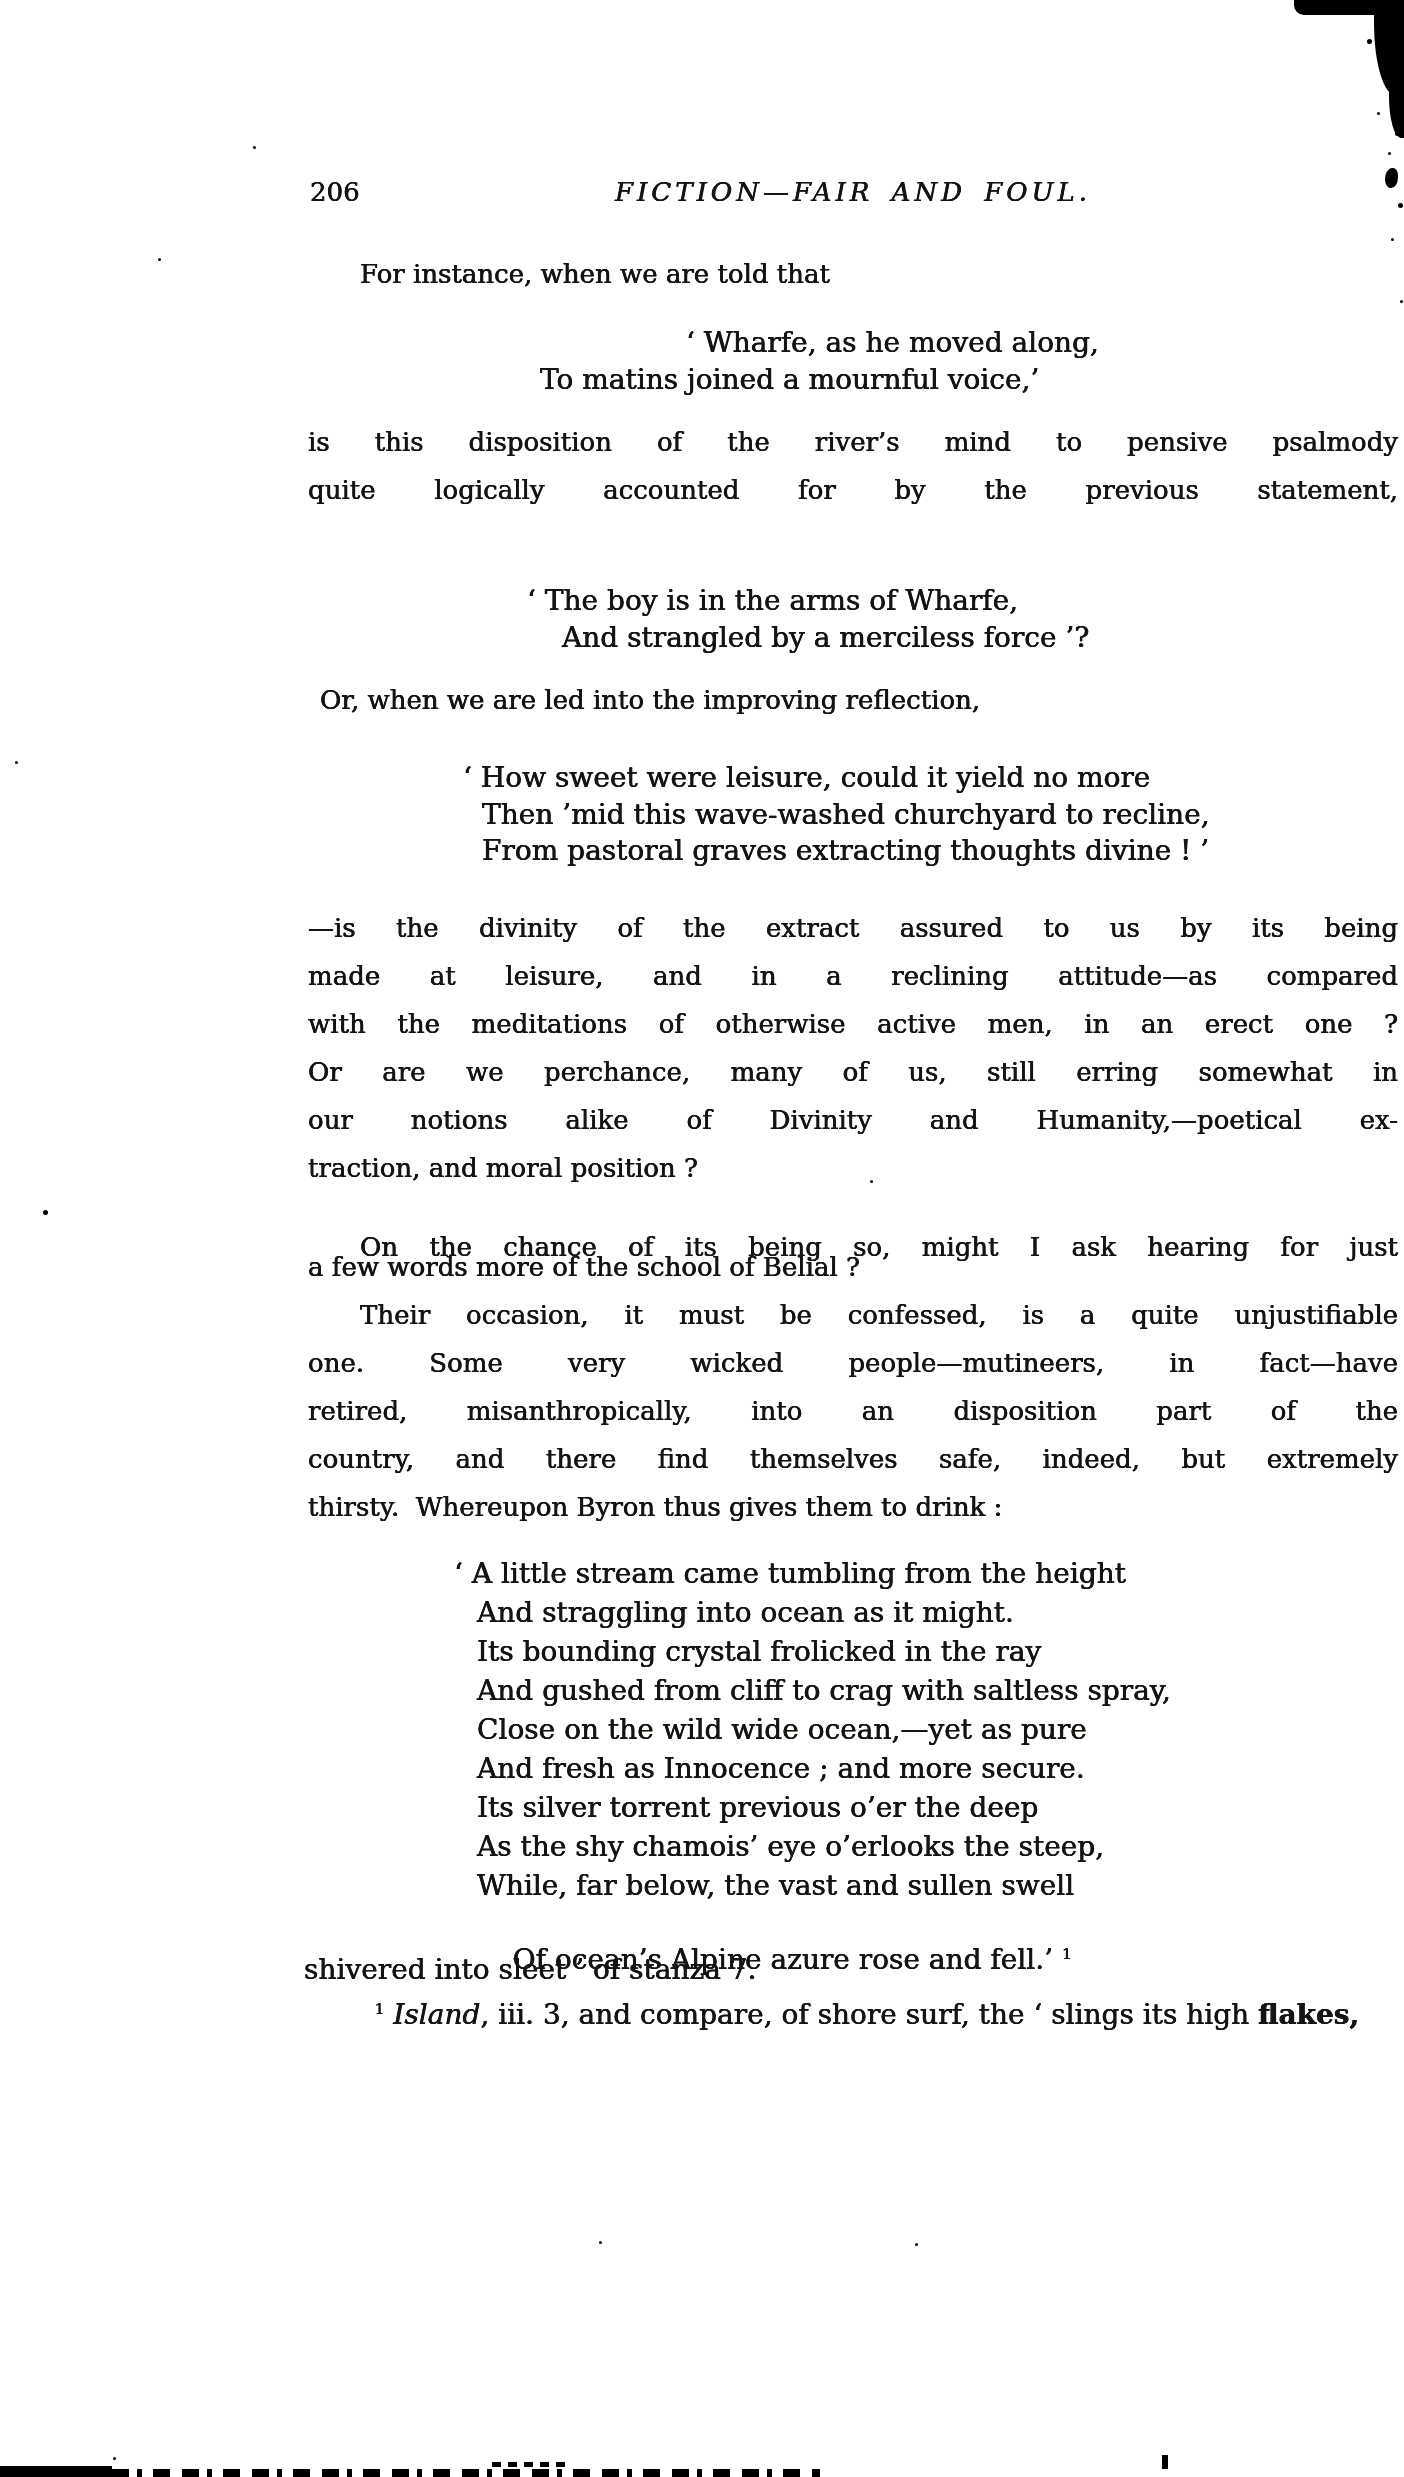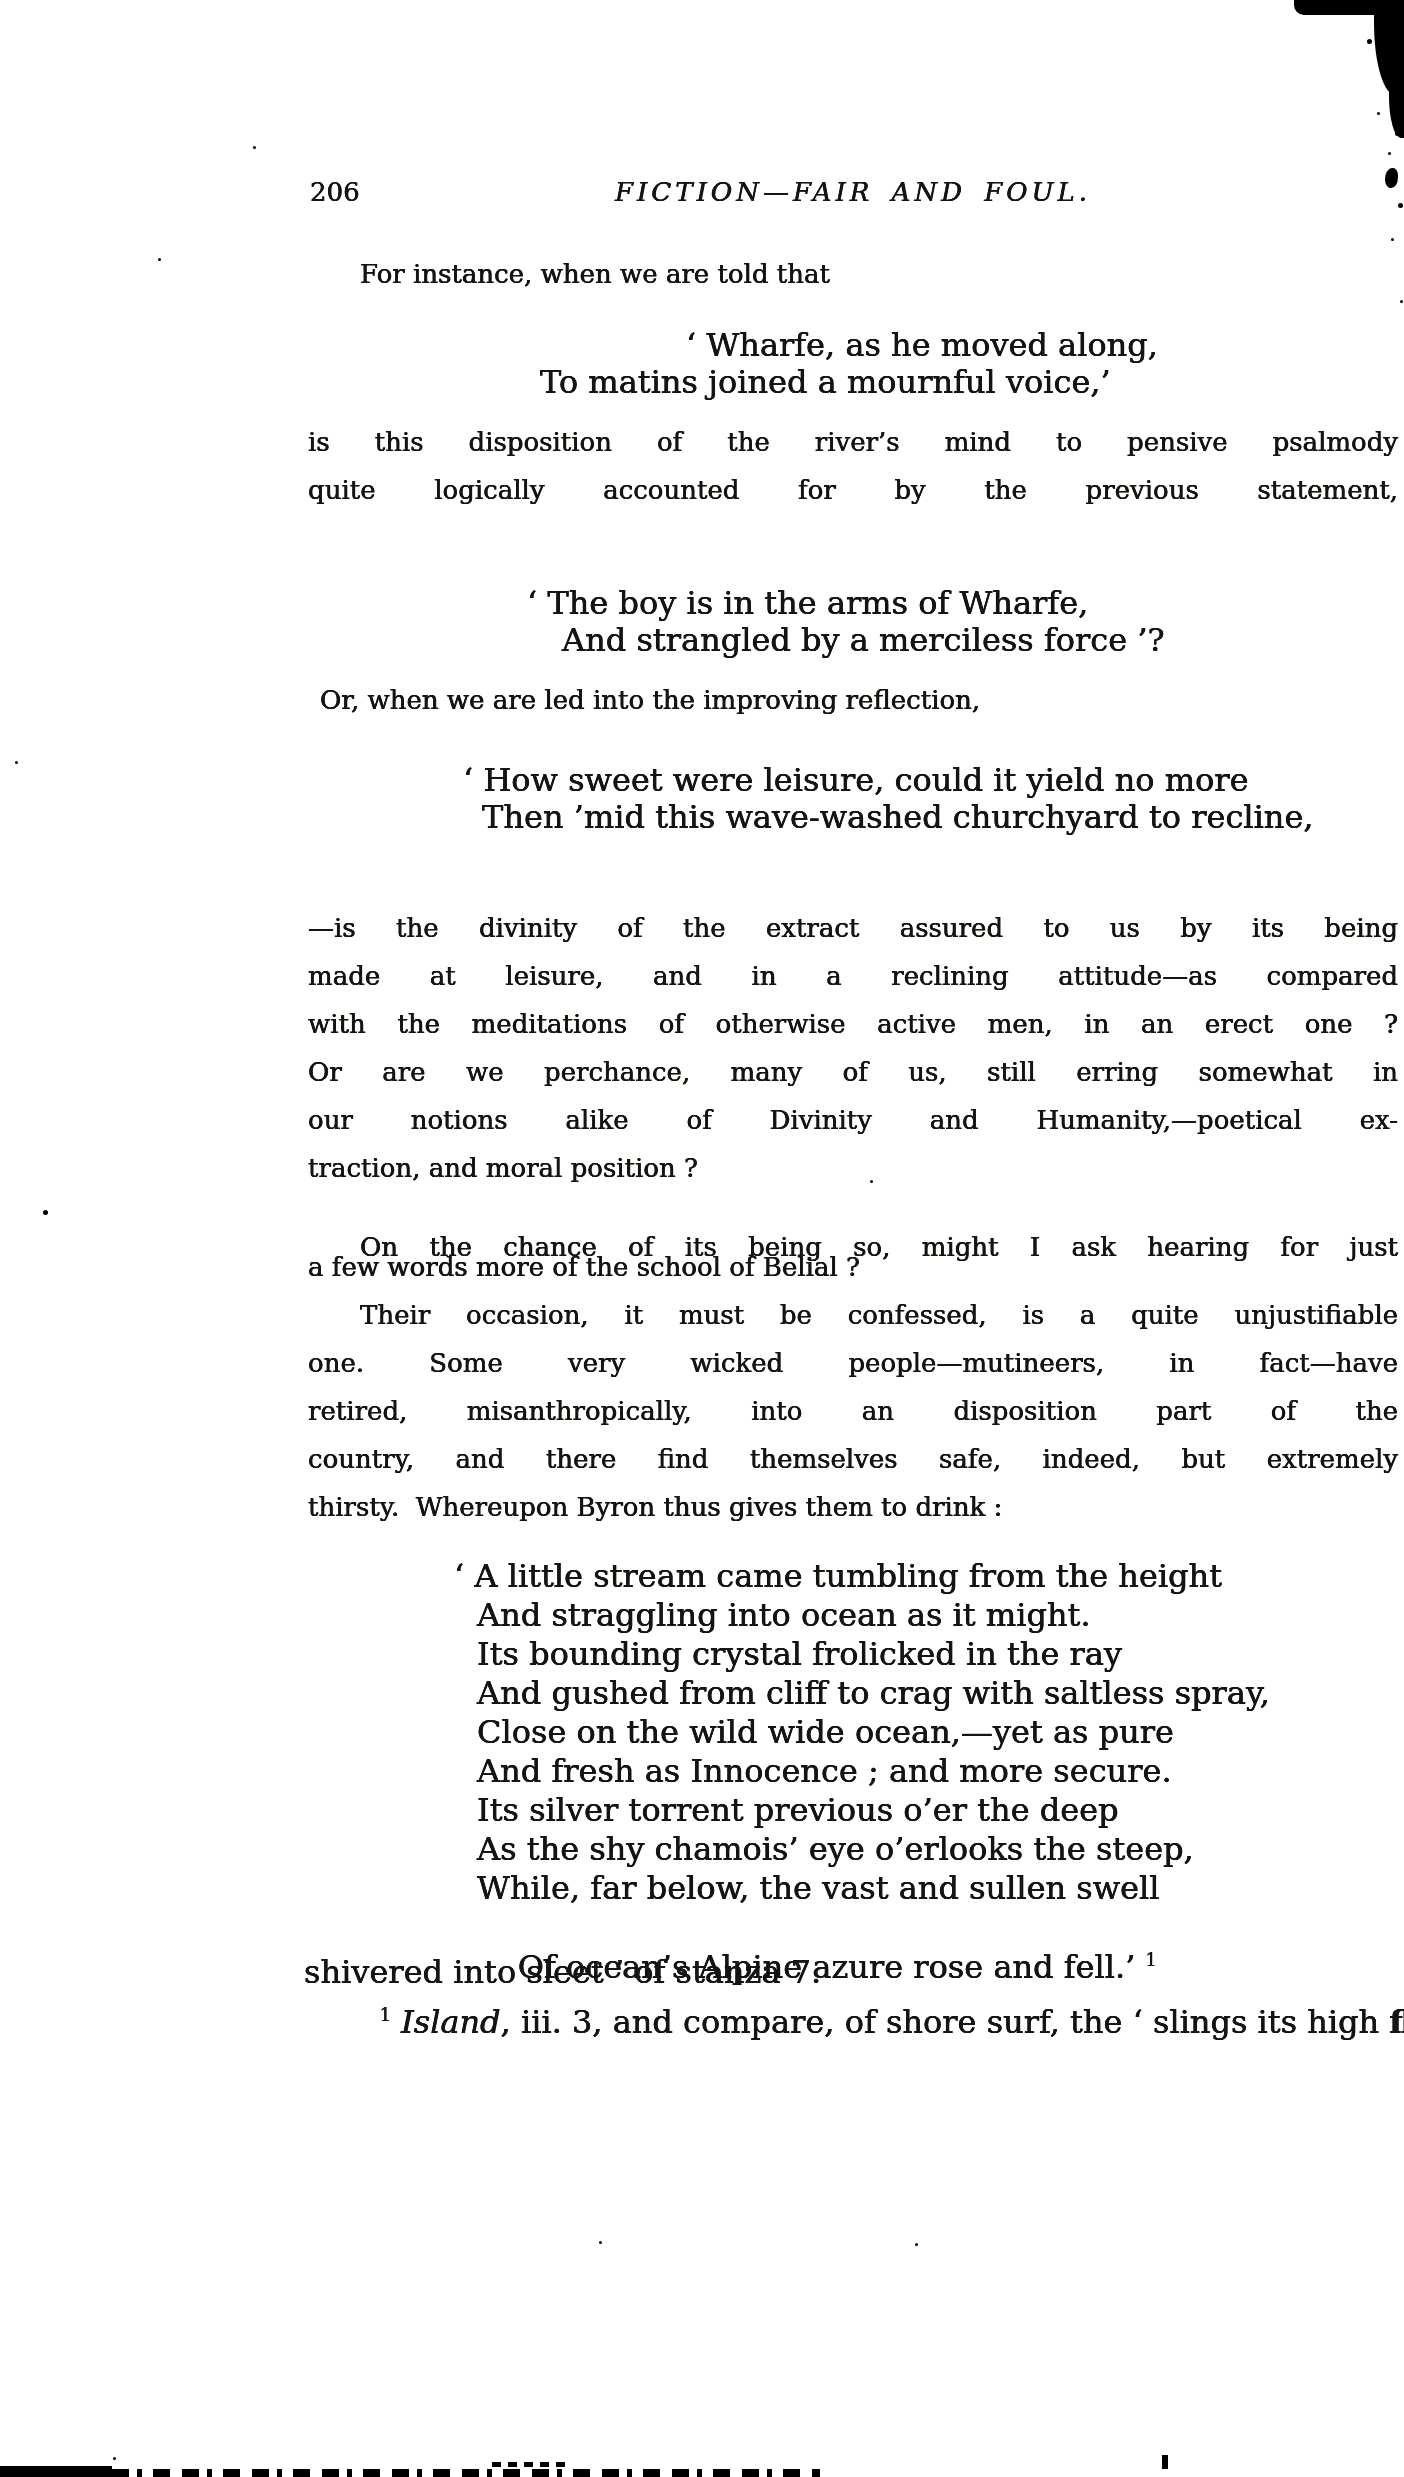--- a/index.html
+++ b/index.html
@@ -5,21 +5,21 @@
   html,body { margin:0; padding:0; background:#ffffff; }
   .page {
     position:relative; width:1404px; height:2477px;
     background:#fffffe; overflow:hidden;
     font-family:"DejaVu Serif","Liberation Serif",serif;
     color:#151413;
   }
   .t { position:absolute; white-space:pre;
        text-shadow:0.35px 0 0 currentColor, -0.2px 0 0 currentColor; }
   .body33 { font-size:26px; line-height:1.25; }
-  .small28 { font-size:32px; line-height:1.25;text-align:right; }
+  .small28 { font-size:28px; line-height:1.25;text-align:right; }
   .jl { left:308px; width:1090px; white-space:normal;
         text-align:justify; }
   .fj { text-align-last:justify; }
   .ind { text-indent:52px; }
   .hdr { font-style:italic; letter-spacing:4px; word-spacing:6px; }
   sup.ref { font-size:0.55em; vertical-align:super; line-height:0; }
   .wk { font-style:italic; }
   .bd { font-weight:bold; }
   
   .art { position:absolute; background:#000; }
@@ -59,20 +59,21 @@
   <div class="t body33 jl fj" style="top:426px;">is this disposition of the river’s mind to pensive psalmody</div>
   <div class="t body33 jl fj" style="top:474px;">quite logically accounted for by the previous statement,</div>
 
   <div class="t small28" style="left:527px; top:583px;">‘ The boy is in the arms of Wharfe,</div>
   <div class="t small28" style="left:562px; top:620px;">And strangled by a merciless force ’?</div>
 
   <div class="t body33" style="left:320px; top:684px;">Or, when we are led into the improving reflection,</div>
 
   <div class="t small28" style="left:463px; top:760px;">‘ How sweet were leisure, could it yield no more</div>
   <div class="t small28" style="left:482px; top:797px;">Then ’mid this wave-washed churchyard to recline,</div>
+  <div class="t small28" style="left:482px; top:833px;">From pastoral graves extracting thoughts divine ! ’</div>
 
   <div class="t body33 jl fj" style="top:912px;">—is the divinity of the extract assured to us by its being</div>
   <div class="t body33 jl fj" style="top:960px;">made at leisure, and in a reclining attitude—as compared</div>
   <div class="t body33 jl fj" style="top:1008px;">with the meditations of otherwise active men, in an erect one ?</div>
   <div class="t body33 jl fj" style="top:1056px;">Or are we perchance, many of us, still erring somewhat in</div>
   <div class="t body33 jl fj" style="top:1104px;">our notions alike of Divinity and Humanity,—poetical ex-</div>
   <div class="t body33" style="left:308px; top:1152px;">traction, and moral position ?</div>
 
   <div class="t body33 jl fj ind" style="top:1203px;margin-top:28px;">On the chance of its being so, might I ask hearing for just</div>
   <div class="t body33" style="left:308px; top:1251px;">a few words more of the school of Belial ?</div>

